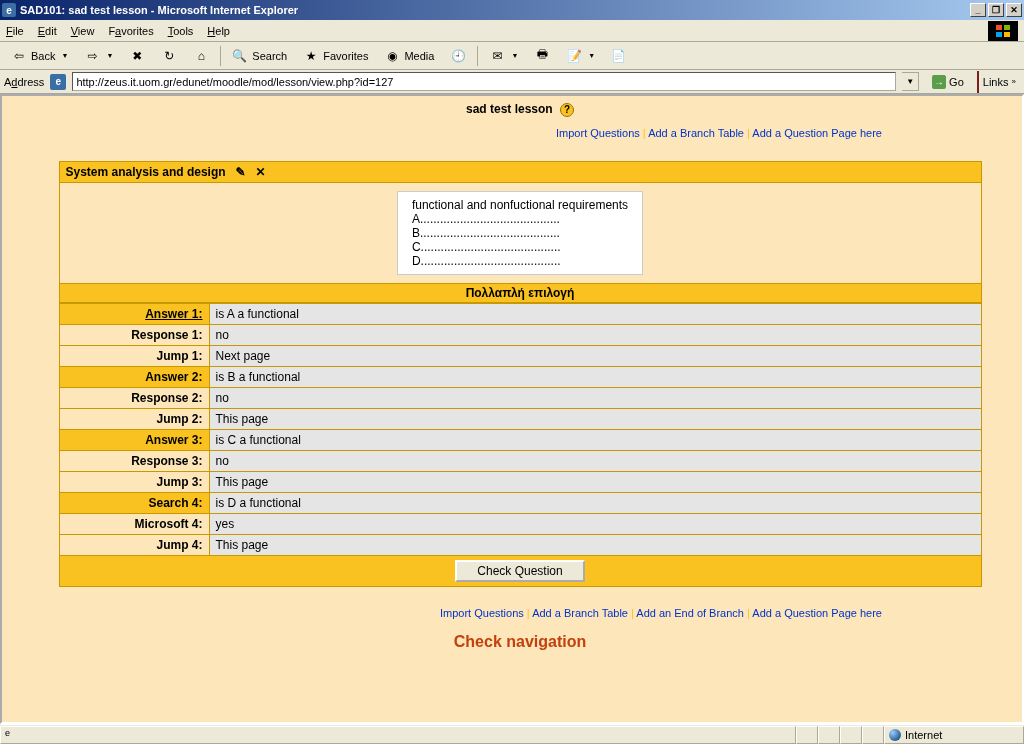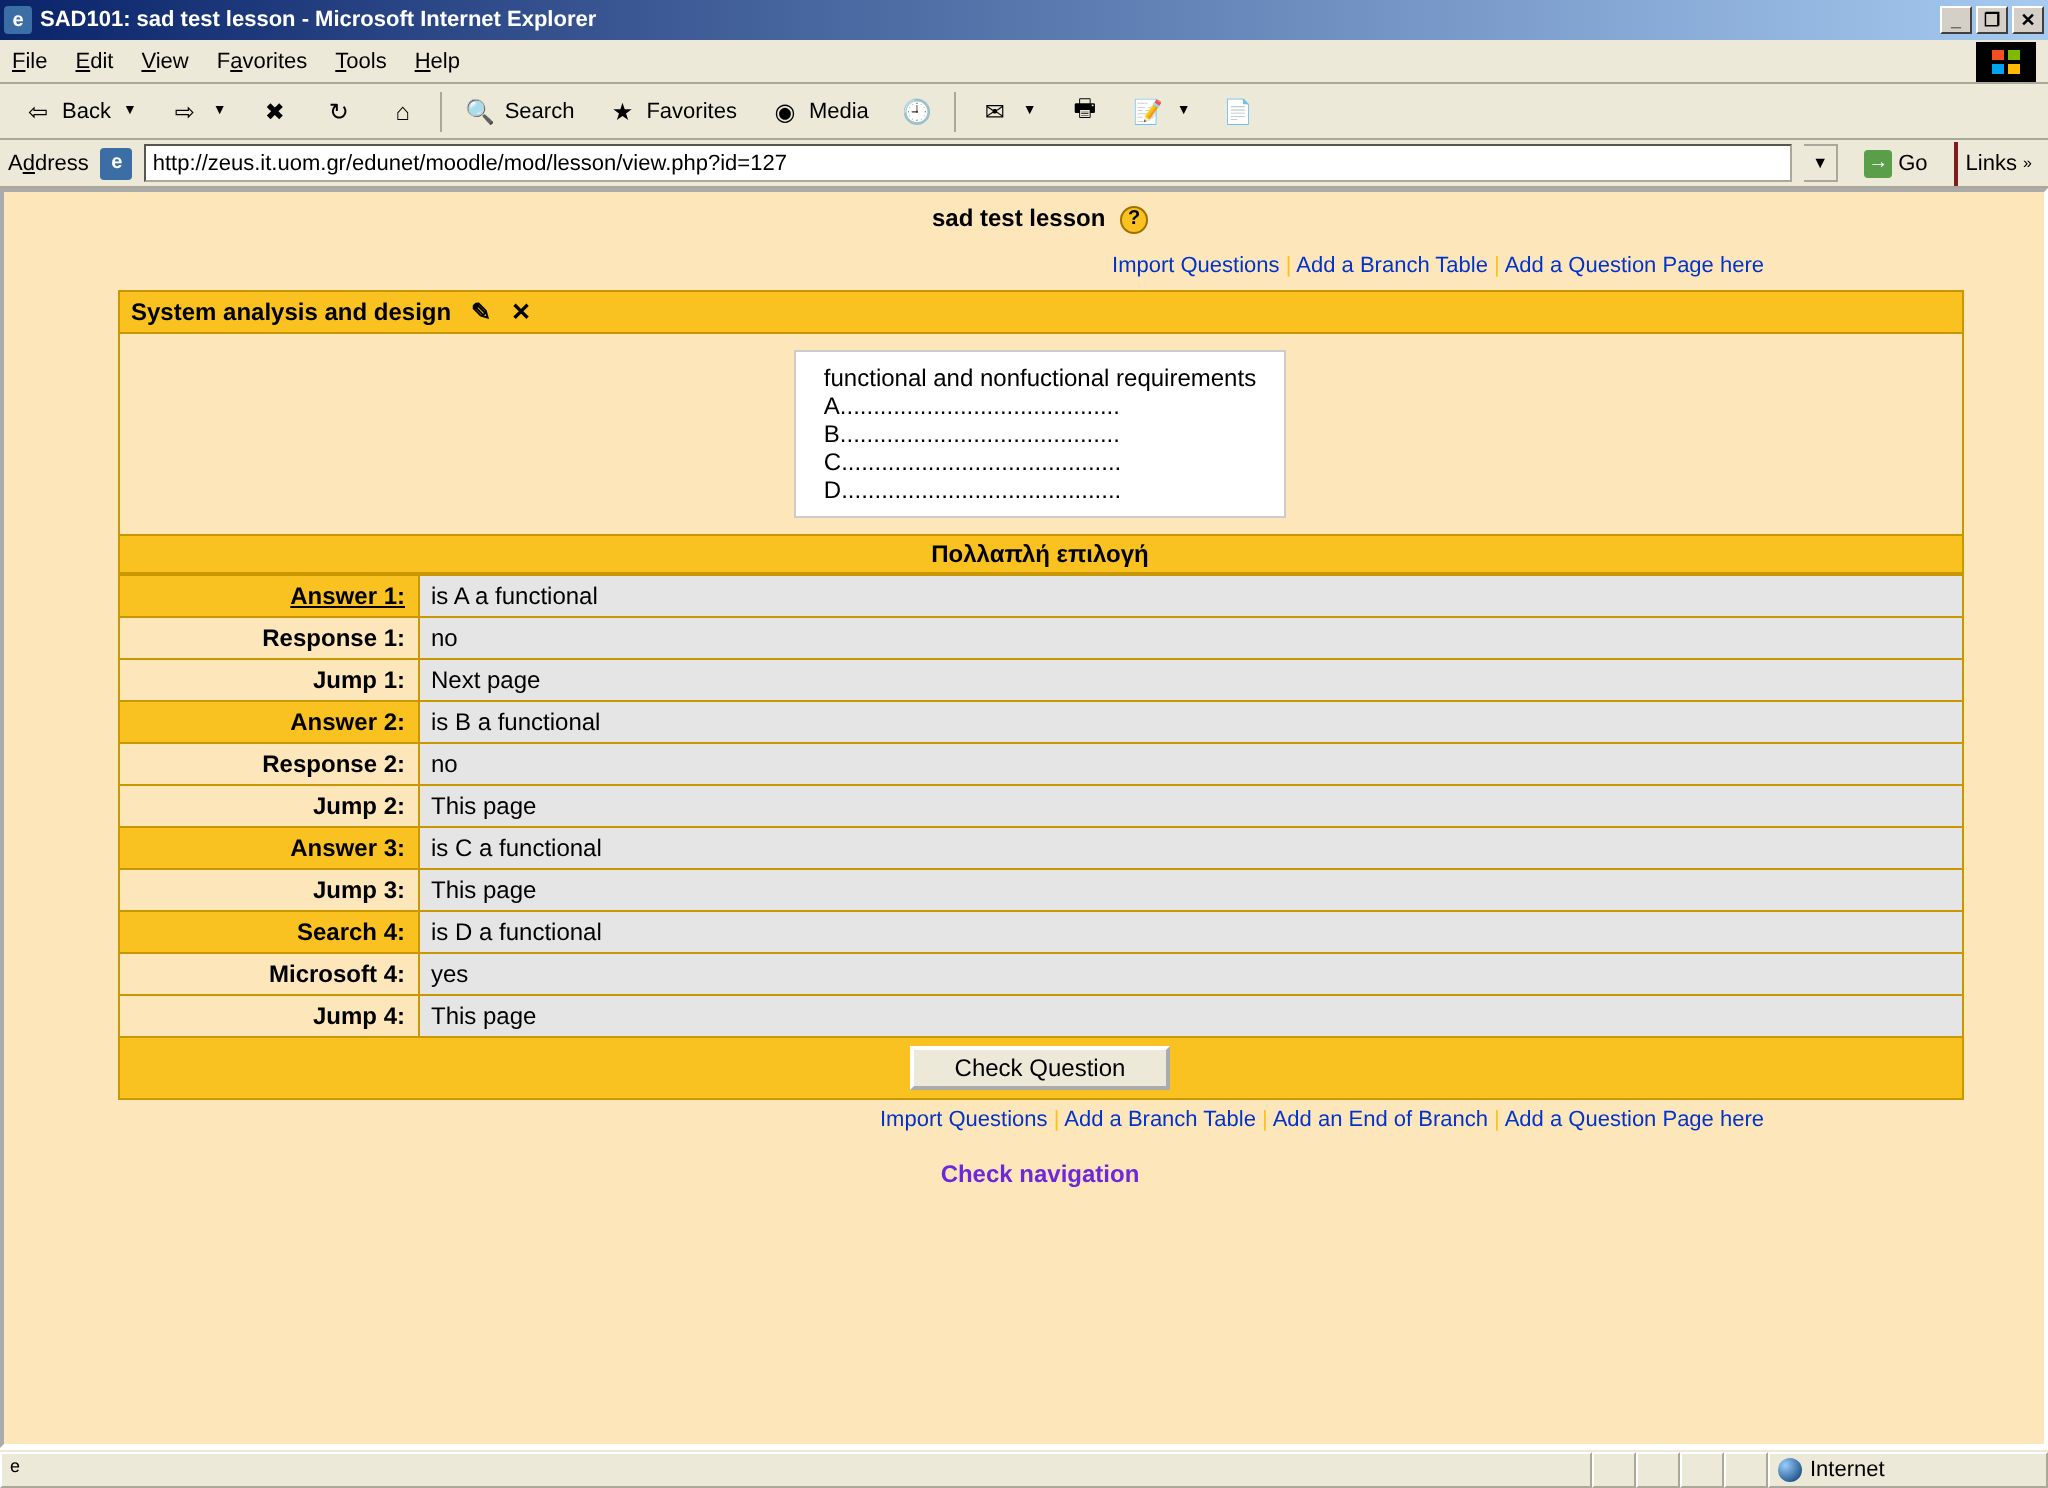--- a/index.html
+++ b/index.html
@@ -119,21 +119,21 @@
   background:#f9c221; border:1px solid #a07000; color:#000;
   font-weight:bold; font-size:10px; line-height:12px; text-align:center;
   margin-left:4px; vertical-align:middle;
 }
 .linkrow {
   text-align: right; padding: 4px 140px 6px; font-size: 11px; color:#f9c221;
 }
 .linkrow a { color: #0033cc; text-decoration: none; }
 .linkrow .pipe { color:#f9c221; }
 .main-table {
-  margin: 0 auto; width: 923px; border-radius: 11px;
+  margin: 16px auto; width: 923px; border-radius: 11px;
 }
 .section-header {
   background:#f9c221; border:1px solid #c99700;
   padding:3px 6px; font-weight:bold; font-size:12px;
   display:flex; align-items:center; gap:8px;
 }
 .section-header .actions { display:inline-flex; gap:6px; }
 .section-header .aicon { width:14px; height:14px; cursor:pointer; display:inline-flex; align-items:center; justify-content:center; font-size:12px; }
 .content-box {
   border:1px solid #c99700; border-top:none; background:#fde6b9;
@@ -160,21 +160,21 @@
 table.qa td.val { background:#e5e5e5; }
 .check-row {
   background:#f9c221; border:1px solid #c99700; border-top:none;
   text-align:center; padding:4px;
 }
 .check-row button {
   font-size:12px; padding:2px 20px;
   background:#ece9d8; border:2px outset #fff;
 }
 .center-link { text-align:center; padding:8px; }
-.center-link a { color:#6d28d9; font-weight:bold; font-size:12px; text-decoration:none; }
+.center-link a { color:#c2410c; font-weight:bold; font-size:16px; text-decoration:none; }
 .statusbar {
   position:absolute; bottom:0; left:0; width:1024px; height:20px;
   background:#ece9d8; border-top:1px solid #fff;
   display:flex; align-items:center; font-size:11px;
 }
 .statusbar .cell {
   border:1px solid #aca899; height:18px; margin-right:0;
   display:inline-flex; align-items:center; padding:0 4px;
   border-top-color:#fff; border-left-color:#fff;
 }
@@ -335,20 +335,24 @@
             </tr>
             <tr class="plain">
               <td class="label">Jump 2:</td>
               <td class="val">This page</td>
             </tr>
             <tr class="hl">
               <td class="label">Answer 3:</td>
               <td class="val">is C a functional</td>
             </tr>
             <tr class="plain">
+              <td class="label">Response 3:</td>
+              <td class="val">no</td>
+            </tr>
+            <tr class="plain">
               <td class="label">Jump 3:</td>
               <td class="val">This page</td>
             </tr>
             <tr class="hl">
               <td class="label">Search 4:</td>
               <td class="val">is D a functional</td>
             </tr>
             <tr class="plain">
               <td class="label">Microsoft 4:</td>
               <td class="val">yes</td>

